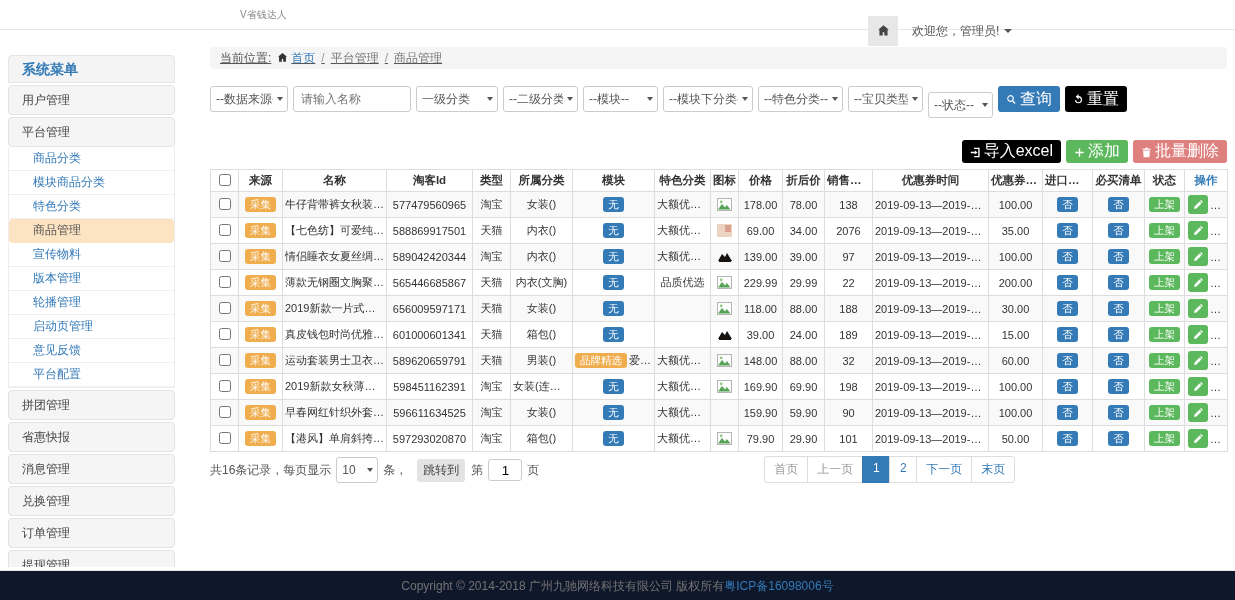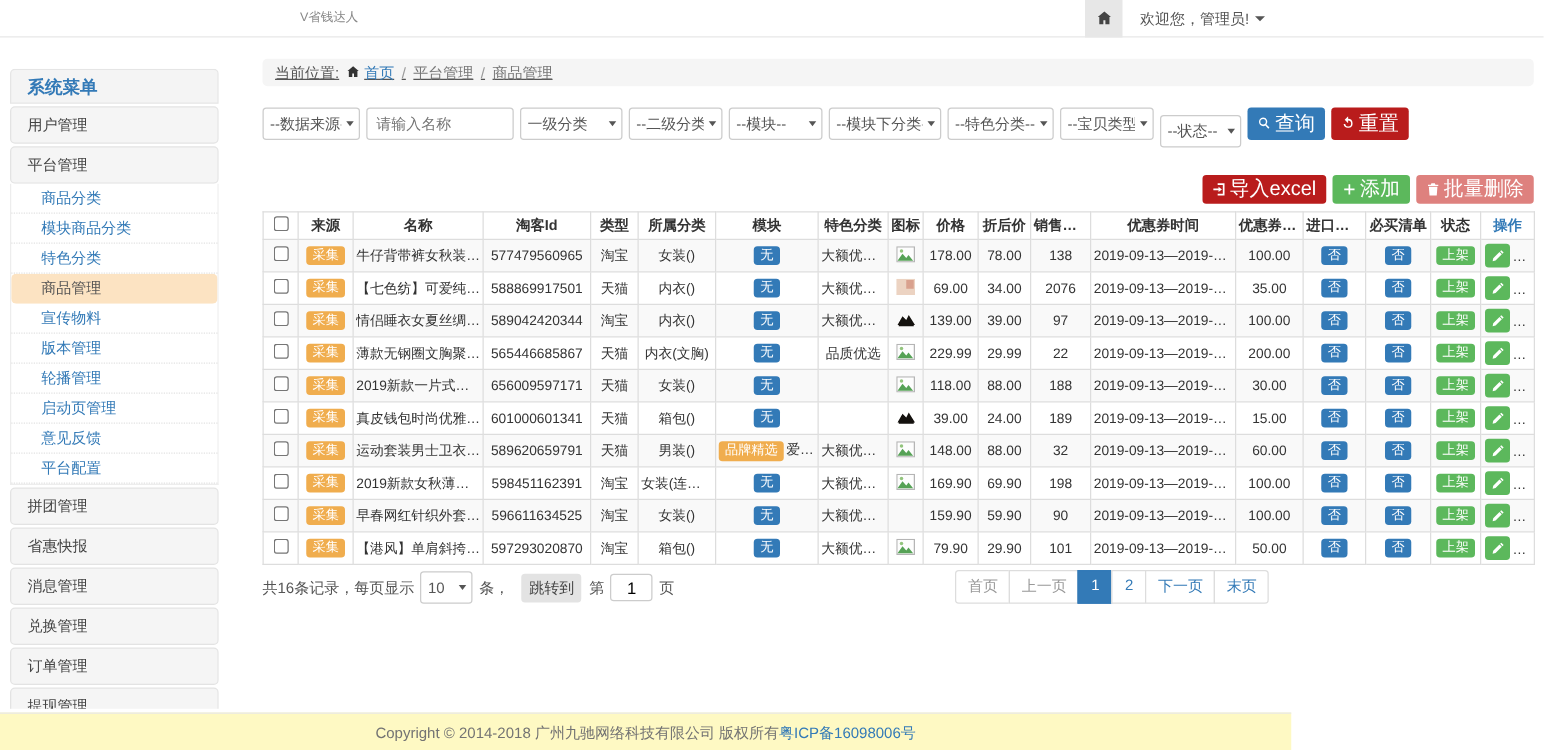--- a/index.html
+++ b/index.html
@@ -3,21 +3,21 @@
 <meta charset="utf-8">
 <style>
   * { margin:0; padding:0; box-sizing:border-box; }
   html,body { width:1235px; height:600px; overflow:hidden; }
   body { font-family:"Liberation Sans","DejaVu Sans",sans-serif; font-size:12px; color:#333; background:#fff; position:relative; }
   svg { display:inline-block; vertical-align:-1px; }
 
   
   .topbar { height:30px; background:#fff; border-bottom:1px solid #e7e7e7; position:relative; }
   .brand { position:absolute; left:240px; top:0; line-height:30px; font-size:10px; color:#888; }
-  .top-right { position:absolute; left:868px; top:0; height:30px; display:flex; align-items:center; }
+  .top-right { position:absolute; left:868px; top:16px; height:30px; display:flex; align-items:center; }
   .home-btn { width:30px; height:30px; background:#e7e7e7; display:flex; align-items:center; justify-content:center; color:#444; cursor:pointer; }
   .welcome { margin-left:14px; color:#555; cursor:pointer; }
   .caret-down { display:inline-block; width:0; height:0; border-left:4px solid transparent; border-right:4px solid transparent; border-top:4px solid #555; margin-left:5px; vertical-align:2px; }
 
   
   .sidebar { position:absolute; left:8px; top:55px; width:167px; height:512px; overflow:hidden; }
   .side-title { height:28px; line-height:27px; padding:0 13px; color:#337ab7; font-weight:bold; font-size:14px; background:#f4f4f4; border:1px solid #e5e5e5; border-radius:4px 4px 0 0; }
   .side-group { height:30px; line-height:28px; padding:0 13px; background:#f5f5f5; border:1px solid #e3e3e3; border-radius:4px; margin-top:2px; color:#444; cursor:pointer; }
   .side-sub { background:#fff; border:1px solid #ededed; border-top:none; }
   .side-sub-item { height:24px; line-height:23px; padding:0 24px; color:#337ab7; border-bottom:1px dotted #e2e2e2; cursor:pointer; white-space:nowrap; overflow:hidden; }
@@ -32,21 +32,21 @@
   .bc-house { color:#333; margin:0 3px 0 6px; }
 
   
   .filters { margin-top:11px; display:flex; align-items:center; }
   .sel { position:relative; display:inline-block; height:26px; margin-right:5px; }
   .sel select { -webkit-appearance:none; appearance:none; width:100%; height:26px; border:1px solid #ccc; border-radius:3px; background:#fff; color:#555; font-size:12px; padding:0 14px 0 5px; font-family:inherit; }
   .sel .sel-caret { position:absolute; right:5px; top:11px; width:0; height:0; border-left:3.5px solid transparent; border-right:3.5px solid transparent; border-top:4px solid #555; pointer-events:none; }
   .name-input { height:26px; border:1px solid #ccc; border-radius:3px; padding:0 7px; font-size:12px; color:#555; margin-right:5px; font-family:inherit; }
   .btn { display:inline-flex; align-items:center; gap:3px; border:none; border-radius:3px; color:#fff; font-size:16px; padding:0 8px; height:26px; cursor:pointer; font-family:inherit; }
   .btn-primary { background:#337ab7; }
-  .btn-info { background:#b91c1c; }
+  .btn-info { background:#000000; }
   .btn-success { background:#5cb85c; }
   .btn-danger-soft { background:#de817e; }
 
   
   .toolbar { margin-top:22px; display:flex; justify-content:flex-end; gap:5px; }
   .toolbar .btn { height:23px; }
 
   
   table { width:100%; border-collapse:collapse; table-layout:fixed; margin-top:6px; text-align:center; }
   th,td { border:1px solid #ddd; padding:3px 2px; font-size:11px; white-space:nowrap; overflow:hidden; text-overflow:ellipsis; }
@@ -72,21 +72,21 @@
   .jump-chip { background:#e3e3e3; border-radius:3px; padding:3px 6px; color:#444; margin:0 6px 0 10px; cursor:pointer; }
   .page-input { width:34px; height:22px; border:1px solid #ccc; border-radius:3px; text-align:center; margin:0 5px; font-family:inherit; }
   .pager { display:flex; margin-left:225px; }
   .pager .pg { min-width:28px; padding:4px 9px; border:1px solid #ddd; background:#fff; color:#337ab7; margin-left:-1px; cursor:pointer; text-align:center; }
   .pager .pg:first-child { border-radius:3px 0 0 3px; margin-left:0; }
   .pager .pg:last-child { border-radius:0 3px 3px 0; }
   .pager .pg.muted { color:#999; }
   .pager .pg.active { background:#337ab7; border-color:#337ab7; color:#fff; }
 
   
-  .footer { position:absolute; left:0; bottom:0; width:1033px; height:30px; border-top:1px solid #e7e7e7; background:#fef9c3; text-align:center; line-height:30px; color:#737373; font-size:12px; }
+  .footer { position:absolute; left:0; bottom:0; width:1235px; height:30px; border-top:1px solid #e7e7e7; background:#0f172a; text-align:center; line-height:30px; color:#737373; font-size:12px; }
   .footer a { color:#337ab7; text-decoration:none; cursor:pointer; }
 </style>
 </head>
 <body>
 
 <div class="topbar">
   <span class="brand">V省钱达人</span>
   <div class="top-right">
     <span class="home-btn">
       <span><svg width="13" height="13" viewBox="0 0 16 16" fill="currentColor">

